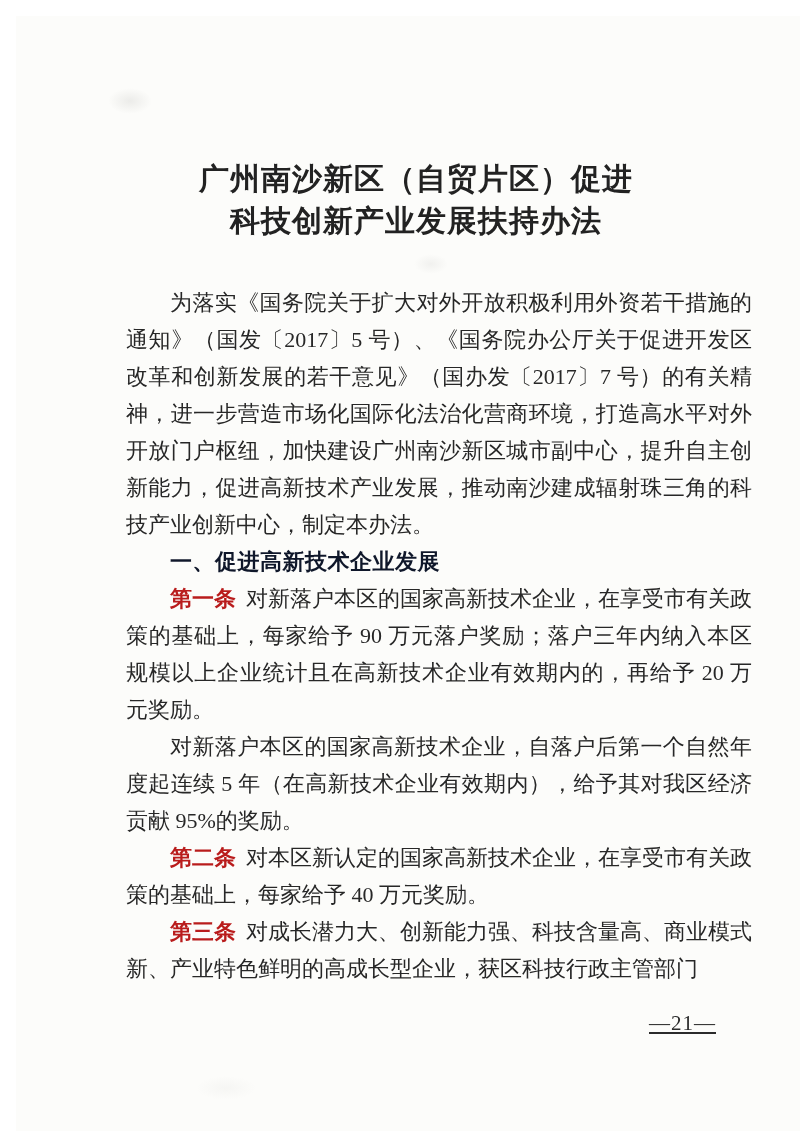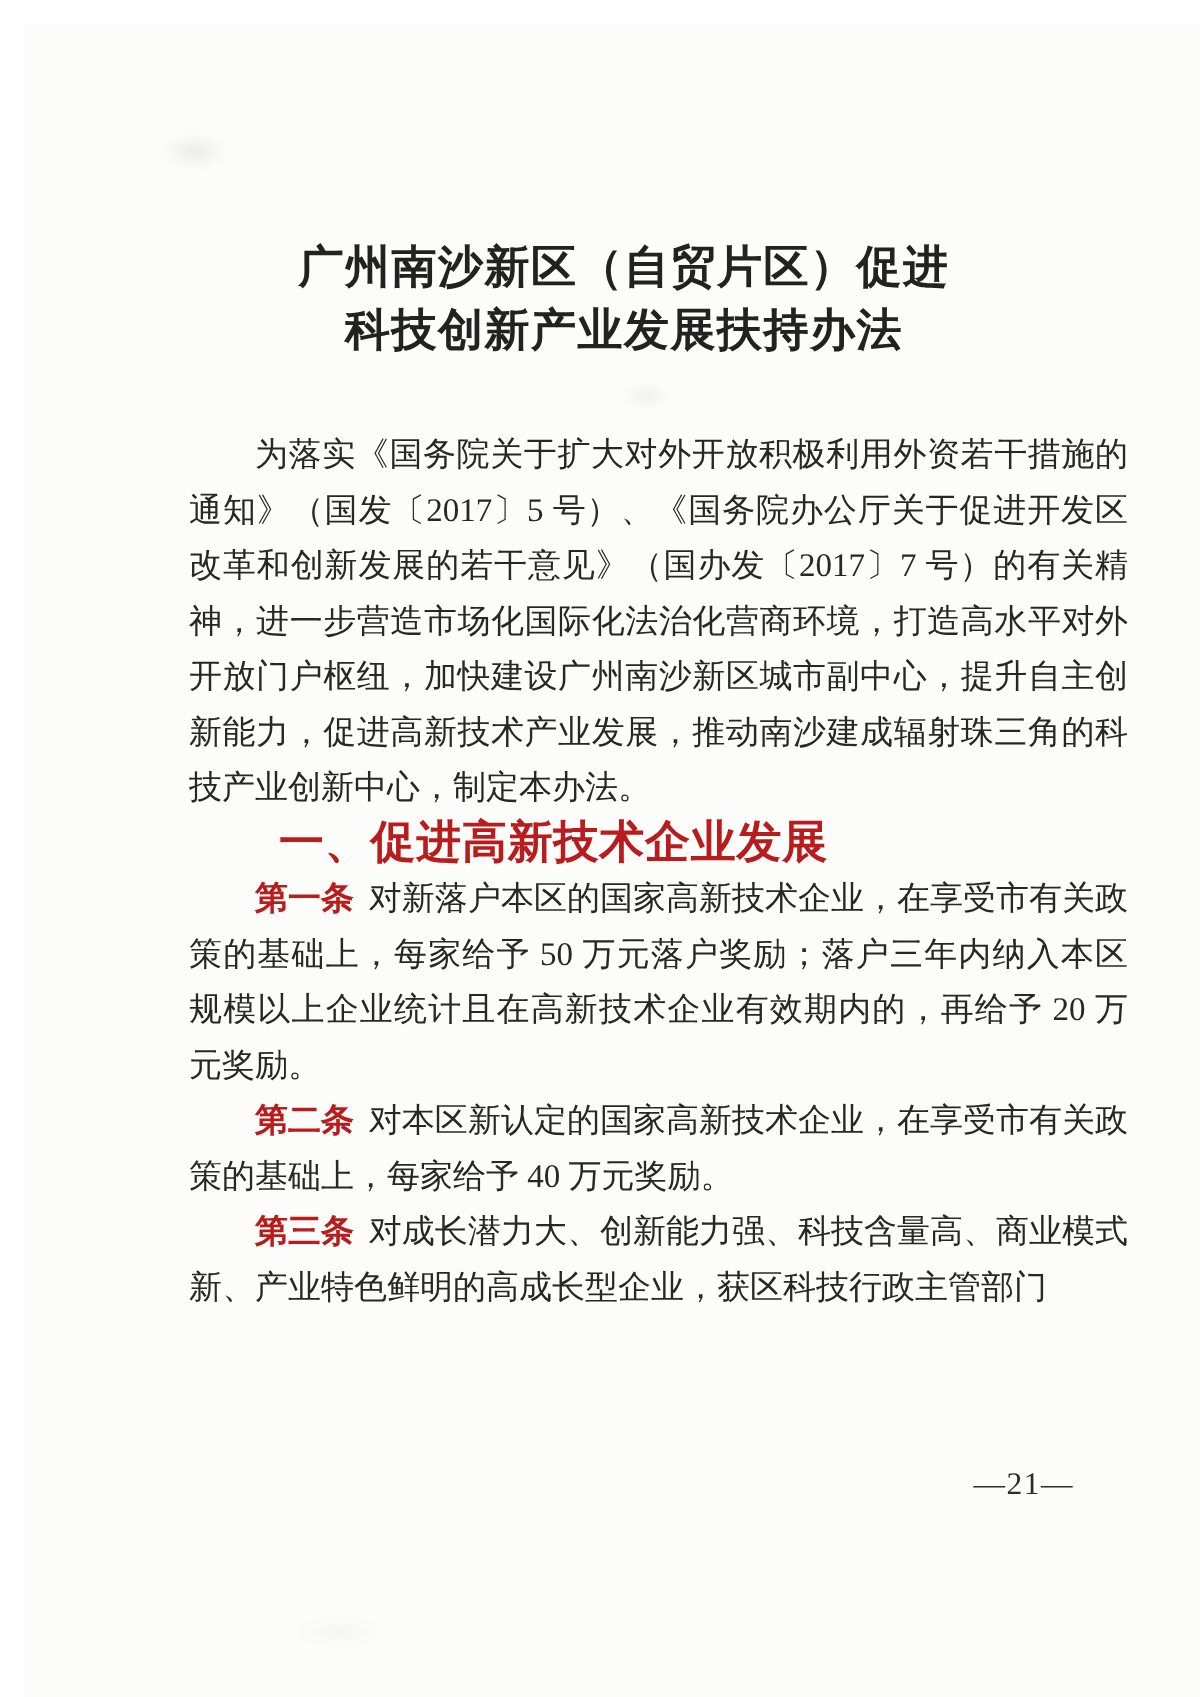--- a/index.html
+++ b/index.html
@@ -58,43 +58,44 @@
     line-height: 37px;
     text-align: justify;
     text-justify: inter-character;
   }
   .para {
     margin: 0;
     text-indent: 2em;
   }
   .section-heading {
     margin: 0;
-    font-size: 30px;
+    font-size: 22px;
     line-height: 37px;
     text-indent: 2em;
     font-weight: bold;
     font-family: "Liberation Sans", "DejaVu Sans", sans-serif;
     letter-spacing: 0.5px;
-    color: #b91c1c;
+    color: #0f172a;
   }
   .lead {
     font-family: "Liberation Sans", "DejaVu Sans", sans-serif;
     font-weight: bold;
     margin-right: 0.45em;
     color: #b91c1c;
   }
   .lead:empty { display: none; margin: 0; }
   .page-number {
     position: absolute;
-    top: 961px;
+    top: 995px;
     left: 633px;
     font-size: 21px;
     line-height: 24px;
     letter-spacing: 1px;
     color: #2b2b2b;
+    text-decoration: underline;
   }
 </style>
 </head>
 <body>
 
 <div class="page">
 
   <div class="smudge s1"></div>
   <div class="smudge s2"></div>
   <div class="smudge s3"></div>
@@ -103,22 +104,23 @@
     <span class="title-line">广州南沙新区（自贸片区）促进</span>
     <span class="title-line">科技创新产业发展扶持办法</span>
   </h1>
 
   <div class="doc-body">
 
     <p class="para">为落实《国务院关于扩大对外开放积极利用外资若干措施的通知》（国发〔2017〕5 号）、《国务院办公厅关于促进开发区改革和创新发展的若干意见》（国办发〔2017〕7 号）的有关精神，进一步营造市场化国际化法治化营商环境，打造高水平对外开放门户枢纽，加快建设广州南沙新区城市副中心，提升自主创新能力，促进高新技术产业发展，推动南沙建成辐射珠三角的科技产业创新中心，制定本办法。</p>
 
     <h2 class="section-heading">一、促进高新技术企业发展</h2>
 
-    <p class="para"><b class="lead">第一条</b><span>对新落户本区的国家高新技术企业，在享受市有关政策的基础上，每家给予 50 万元落户奖励；落户三年内纳入本区规模以上企业统计且在高新技术企业有效期内的，再给予 20 万元奖励。</span></p>
+    <p class="para"><b class="lead">第一条</b><span>对新落户本区的国家高新技术企业，在享受市有关政策的基础上，每家给予 90 万元落户奖励；落户三年内纳入本区规模以上企业统计且在高新技术企业有效期内的，再给予 20 万元奖励。</span></p>
 
+    <p class="para"><span>对新落户本区的国家高新技术企业，自落户后第一个自然年度起连续 5 年（在高新技术企业有效期内），给予其对我区经济贡献 95%的奖励。</span></p>
 
     <p class="para"><b class="lead">第二条</b><span>对本区新认定的国家高新技术企业，在享受市有关政策的基础上，每家给予 40 万元奖励。</span></p>
 
     <p class="para"><b class="lead">第三条</b><span>对成长潜力大、创新能力强、科技含量高、商业模式新、产业特色鲜明的高成长型企业，获区科技行政主管部门</span></p>
 
   </div>
 
   <div class="page-number">—21—</div>
 
 </div>

